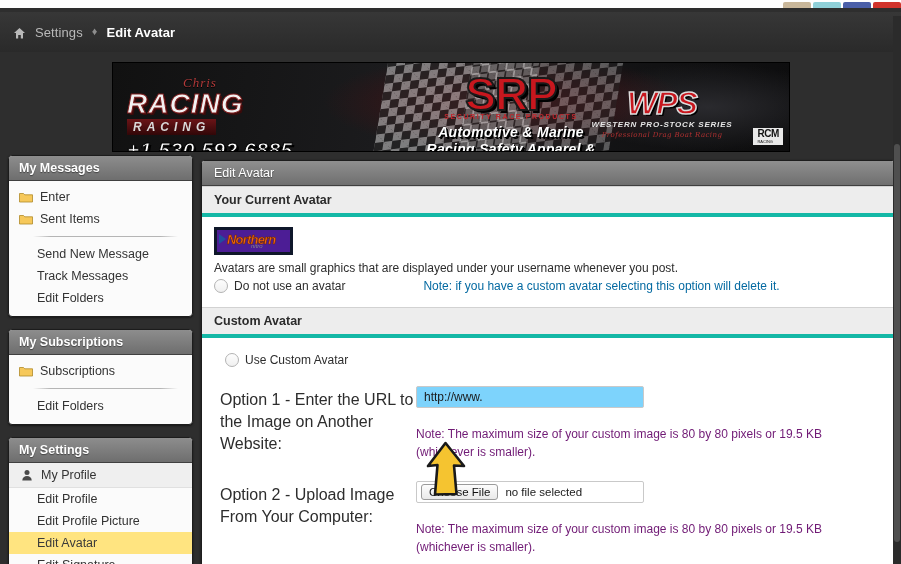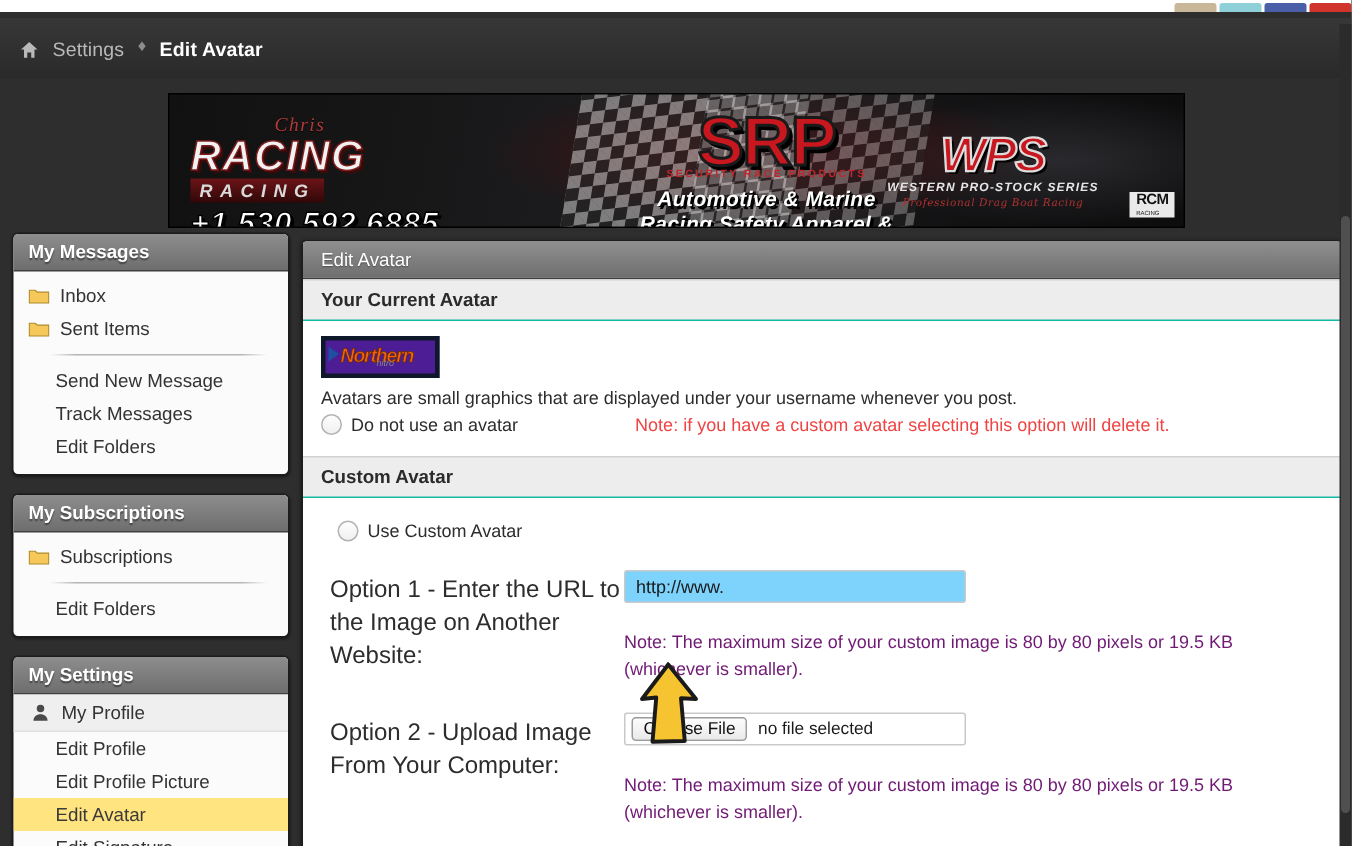--- a/index.html
+++ b/index.html
@@ -315,21 +315,21 @@
     background: linear-gradient(#8f8f8f, #6f6f6f);
     color: #fff;
     font-size: 12.5px;
     padding: 5px 12px;
     border-bottom: 1px solid #3f3f3f;
     text-shadow: 0 1px 1px rgba(0,0,0,.4);
   }
   .section-head {
     background: #ededed;
     border-top: 1px solid #d2d2d2;
-    border-bottom: 1px solid #14b8a6;
+    border-bottom: 4px solid #14b8a6;
     font-weight: bold;
     font-size: 12.5px;
     color: #2b2b2b;
     padding: 6px 12px;
   }
   .section-body { padding: 10px 12px 14px 12px; }
 
   .avatar-thumb {
     width: 73px; height: 22px;
     border: 3px solid #0f172a;
@@ -375,21 +375,21 @@
     border-radius: 50%;
     border: 1px solid #b3b3b3;
     background: linear-gradient(#fdfdfd, #f0f0f0);
     margin-right: 6px;
     flex: 0 0 auto;
     cursor: pointer;
   }
   .radio-label { font-size: 12px; color: #2d2d2d; }
   .radio-note {
     font-size: 12px;
-    color: #ef4444;
+    color: #0369a1;
     margin-left: 78px;
   }
 
   .field-row {
     display: flex;
     margin-top: 14px;
   }
   .field-label {
     width: 196px;
     font-size: 16px;
@@ -549,21 +549,21 @@
 
     <div class="panel">
       <div class="panel-head">My Messages</div>
       <div class="panel-body">
         <div class="nav-row">
           <span class="folder-icon">
             <svg width="14" height="11" viewBox="0 0 14 11">
                 <path d="M0.5 1.5h4l1.3 1.3h7.7v7.2H0.5z" fill="#f6c85a" stroke="#b08a28" stroke-width="0.8"></path>
               </svg>
           </span>
-          <span>Inbox</span>
+          <span>Enter</span>
         </div>
         <div class="nav-row">
           <span class="folder-icon">
             <svg width="14" height="11" viewBox="0 0 14 11">
                 <path d="M0.5 1.5h4l1.3 1.3h7.7v7.2H0.5z" fill="#f6c85a" stroke="#b08a28" stroke-width="0.8"></path>
               </svg>
           </span>
           <span>Sent Items</span>
         </div>
         <div class="nav-divider"></div>

